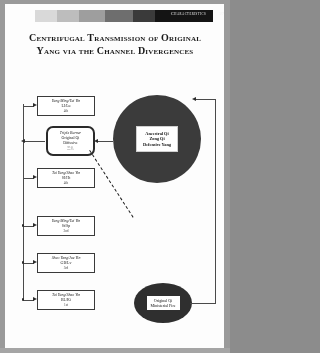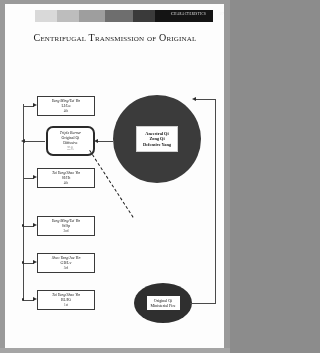--- a/index.html
+++ b/index.html
@@ -32,21 +32,21 @@
   .header-page{
     position:absolute;right:6px;top:11px;
     font-size:4.6px;color:#f2f2f2;
   }
 
   
   .title{
     position:absolute;left:16px;top:31px;width:198px;
     text-align:center;color:#1a1a1a;
     font-size:10px;line-height:13px;letter-spacing:.18px;
-    font-variant:small-caps;font-weight:normal;
+    font-variant:small-caps;font-weight:bold;
   }
 
   
   .diagram{position:absolute;left:5px;top:72px;width:219px;height:262px;}
 
   .node-box{
     position:absolute;background:#ffffff;border:0.8px solid #3a3a3a;
     box-sizing:border-box;
     display:flex;flex-direction:column;align-items:center;justify-content:center;
     text-align:center;color:#1d1d1d;
@@ -120,20 +120,21 @@
     <div class="band-seg seg3"></div>
     <div class="band-seg seg4"></div>
     <div class="band-seg seg5"></div>
     <div class="band-seg seg6"></div>
   </div>
   <div class="header-text">Characteristics</div>
   <div class="header-page">27</div>
 
   <div class="title">
     <div>Centrifugal Transmission of Original</div>
+    <div>Yang via the Channel Divergences</div>
   </div>
 
   <div class="diagram">
 
     <div class="ln v" style="left:18px;top:32px;height:197px;"></div>
 
     <div class="big-circle" style="left:108px;top:23px;width:88px;height:88px;">
       <div class="circle-label">
         <div>Ancestral Qi</div>
         <div>Zong Qi</div>

